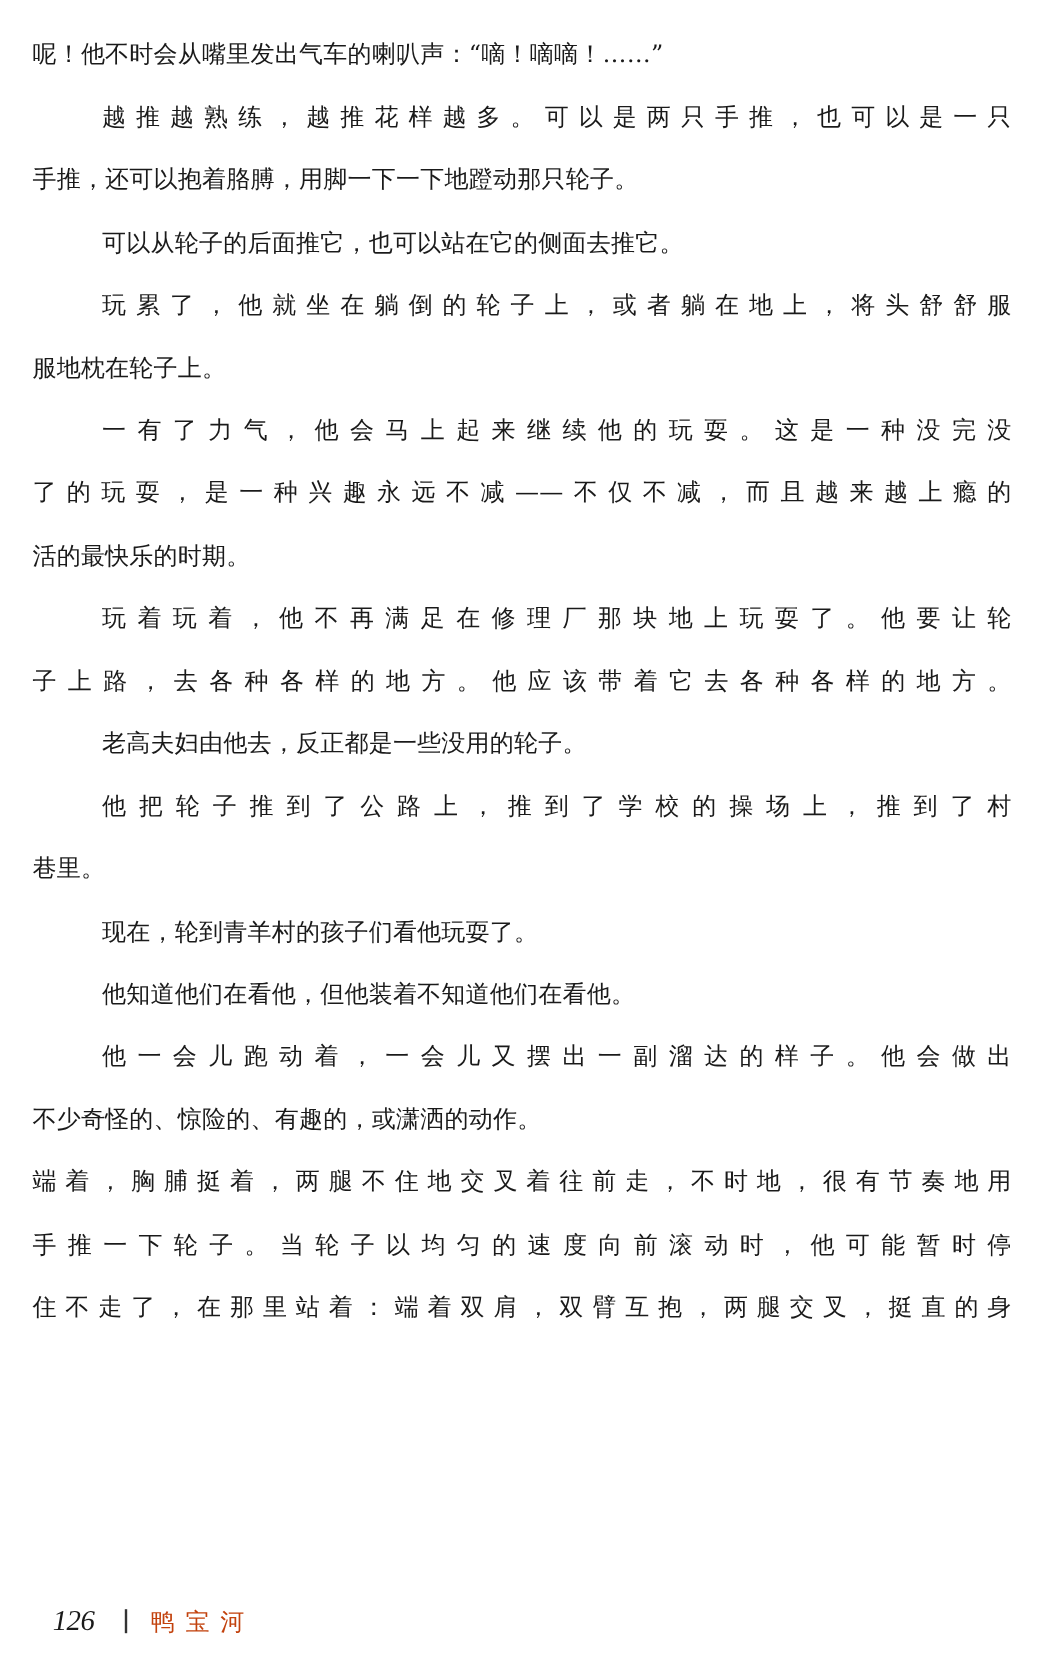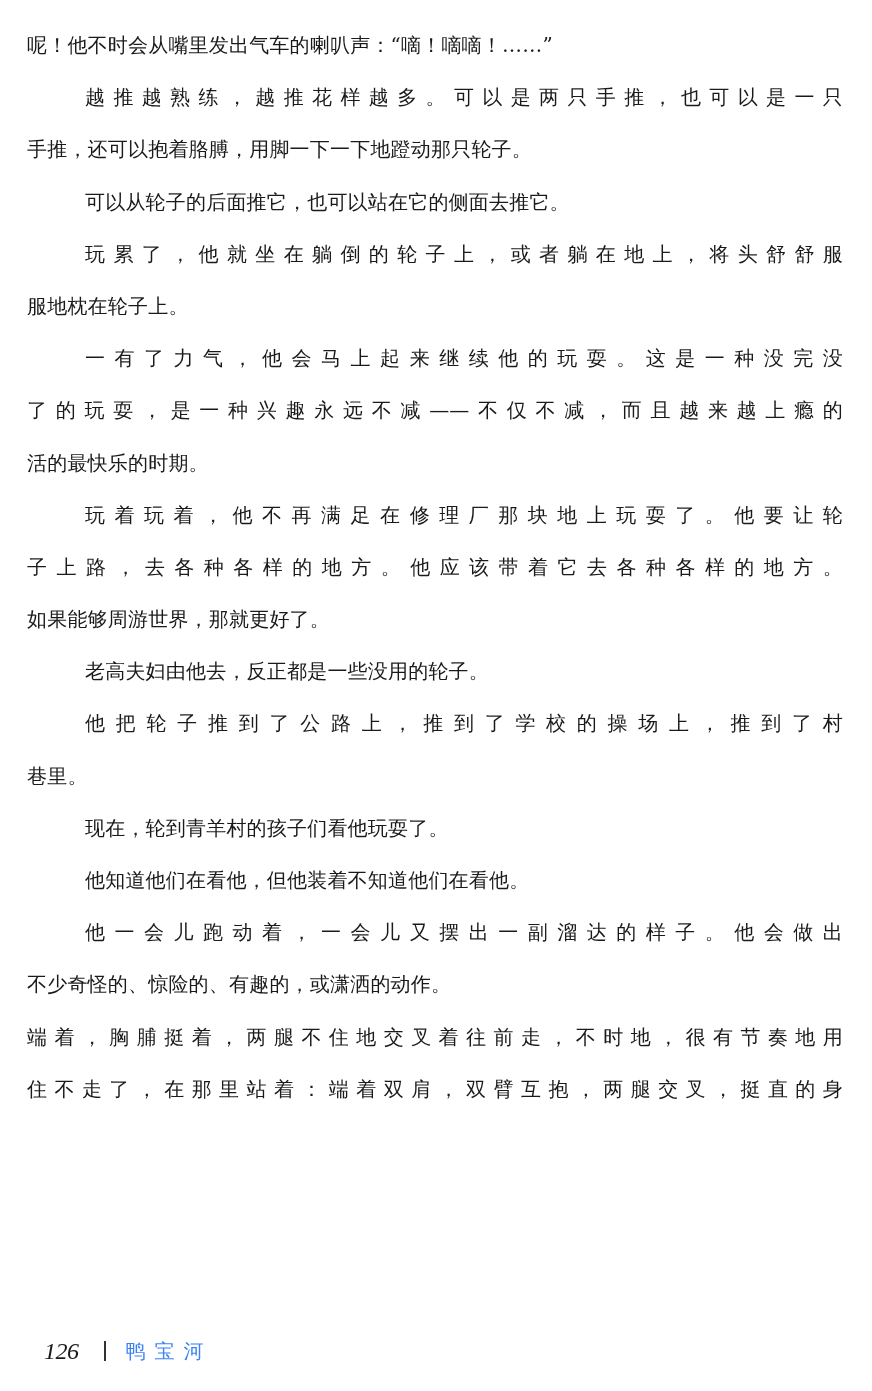--- a/index.html
+++ b/index.html
@@ -56,48 +56,48 @@
     display: inline-block;
     width: 2px;
     height: 20px;
     background: #333333;
     margin-left: 25px;
     margin-right: 20px;
   }
   .book-title {
     font-family: "DejaVu Sans", "Liberation Sans", sans-serif;
     font-size: 20px;
-    color: #3b82f6;
+    color: #c2410c;
     letter-spacing: 9px;
   }
 </style>
 </head>
 <body>
 
 <div class="page-body">
   <span class="line last">呢！他不时会从嘴里发出气车的喇叭声：“嘀！嘀嘀！……”</span>
   <span class="line indent">越推越熟练，越推花样越多。可以是两只手推，也可以是一只</span>
   <span class="line last">手推，还可以抱着胳膊，用脚一下一下地蹬动那只轮子。</span>
   <span class="line indent last">可以从轮子的后面推它，也可以站在它的侧面去推它。</span>
   <span class="line indent">玩累了，他就坐在躺倒的轮子上，或者躺在地上，将头舒舒服</span>
   <span class="line last">服地枕在轮子上。</span>
   <span class="line indent">一有了力气，他会马上起来继续他的玩耍。这是一种没完没</span>
   <span class="line">了的玩耍，是一种兴趣永远不减——不仅不减，而且越来越上瘾的</span>
   <span class="line last">活的最快乐的时期。</span>
   <span class="line indent">玩着玩着，他不再满足在修理厂那块地上玩耍了。他要让轮</span>
   <span class="line">子上路，去各种各样的地方。他应该带着它去各种各样的地方。</span>
-  <span class="line last">如果能够周游世界，那就更好了。</span>
   <span class="line indent last">老高夫妇由他去，反正都是一些没用的轮子。</span>
   <span class="line indent">他把轮子推到了公路上，推到了学校的操场上，推到了村</span>
   <span class="line last">巷里。</span>
   <span class="line indent last">现在，轮到青羊村的孩子们看他玩耍了。</span>
   <span class="line indent last">他知道他们在看他，但他装着不知道他们在看他。</span>
   <span class="line indent">他一会儿跑动着，一会儿又摆出一副溜达的样子。他会做出</span>
   <span class="line last">不少奇怪的、惊险的、有趣的，或潇洒的动作。</span>
   <span class="line">端着，胸脯挺着，两腿不住地交叉着往前走，不时地，很有节奏地用</span>
+  <span class="line">手推一下轮子。当轮子以均匀的速度向前滚动时，他可能暂时停</span>
   <span class="line">住不走了，在那里站着：端着双肩，双臂互抱，两腿交叉，挺直的身</span>
 </div>
 
 <div class="footer">
   <span class="page-number">126</span>
   <span class="footer-divider"></span>
   <span class="book-title">鸭宝河</span>
 </div>
 
 </body></html>

